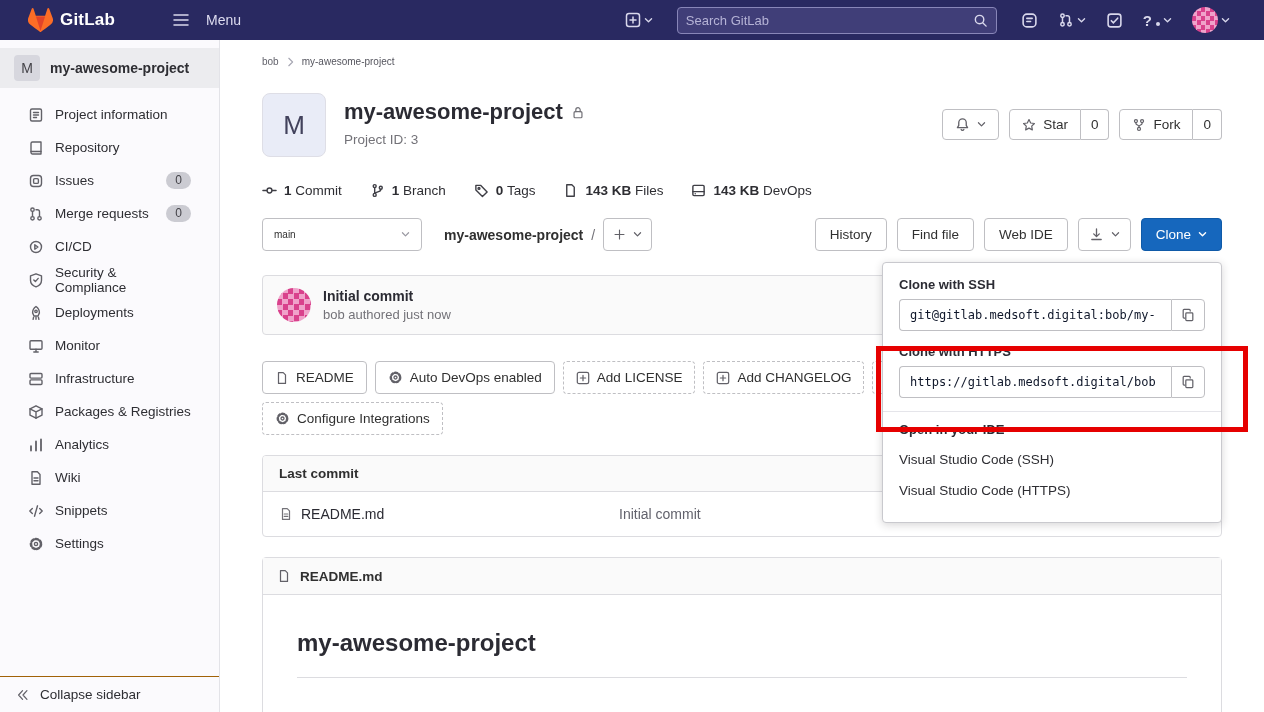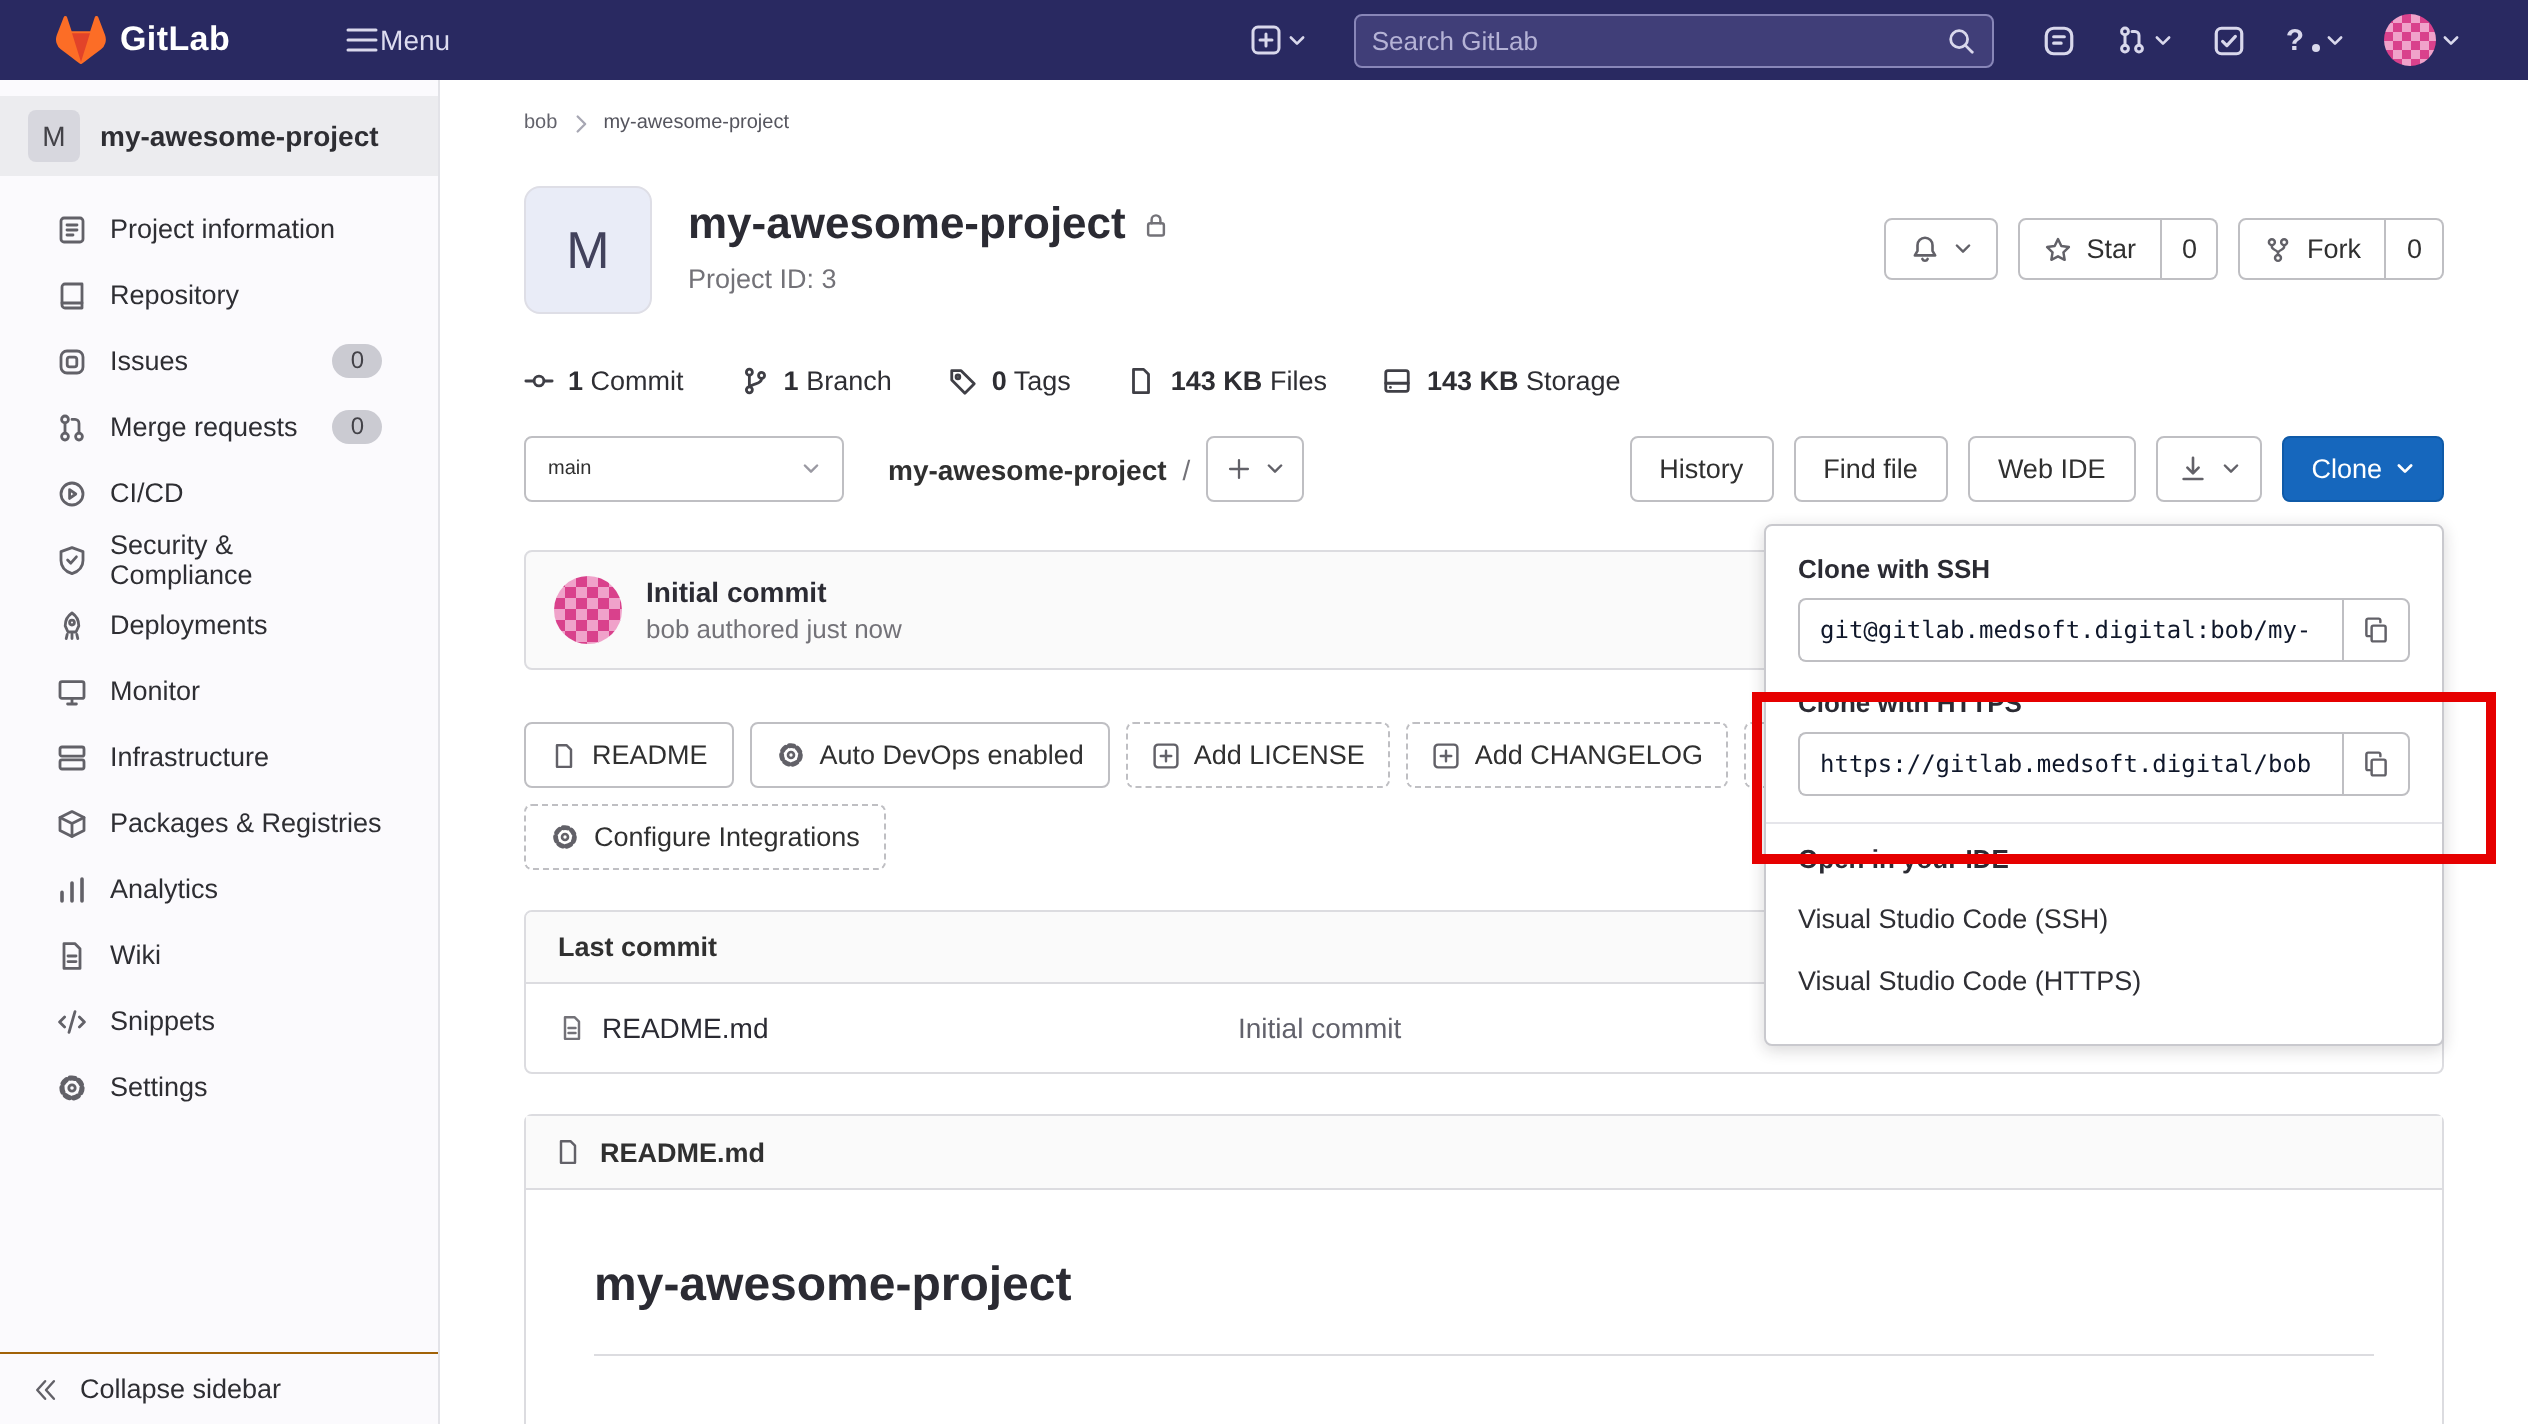--- a/index.html
+++ b/index.html
@@ -11,21 +11,21 @@
   .ic{fill:none;stroke:#626168;stroke-width:1.4;stroke-linecap:round;stroke-linejoin:round}
   .icw{fill:none;stroke:#d9d8ec;stroke-width:1.5;stroke-linecap:round;stroke-linejoin:round}
   .icd{fill:none;stroke:#3f3f46;stroke-width:1.5;stroke-linecap:round;stroke-linejoin:round}
   .icb{fill:none;stroke:#fff;stroke-width:1.6;stroke-linecap:round;stroke-linejoin:round}
 
   
   .navbar{position:absolute;top:0;left:0;right:0;height:40px;background:#292961;z-index:30;
           display:flex;align-items:center;padding:0 28px;gap:8px}
   .brand{display:flex;align-items:center;gap:7px}
   .brand-name{color:#fff;font-size:17px;font-weight:700;letter-spacing:.2px}
-  .menu-btn{display:flex;align-items:center;gap:1px;color:#dddcf0;font-size:14px;margin-left:42px;
+  .menu-btn{display:flex;align-items:center;gap:17px;color:#dddcf0;font-size:14px;margin-left:42px;
             padding:5px 8px;border-radius:4px}
   .nav-spacer{flex:1}
   .nav-iconbtn{display:flex;align-items:center;gap:3px;padding:5px 6px;border-radius:4px}
   .search-wrap{width:320px;height:27px;background:#403e78;border:1px solid #8886b8;border-radius:4px;
                display:flex;align-items:center;padding:0 8px;margin:0 10px}
   .search-wrap input{flex:1;background:transparent;border:none;outline:none;color:#e8e7f5;font-size:13px;
                      font-family:"Liberation Sans",sans-serif}
   .search-wrap input::placeholder{color:#b5b3d6}
   .help-q{color:#d9d8ec;font-size:15px;font-weight:700;line-height:1}
   .help-dot{width:4px;height:4px;border-radius:50%;background:#d9d8ec;margin:8px 0 0 1px}
@@ -485,21 +485,21 @@
         </span>
       <span><b>143 KB</b> <span>Files</span></span>
     </a>
     <a class="stat" data-interactable="true">
       <span data-interactable="false">
           <svg class="icd" width="15" height="15" viewBox="0 0 16 16">
             <rect x="2" y="2.5" width="12" height="11" rx="1.2"></rect>
             <path d="M2 9.2h12M4.5 11.4h.01"></path>
           </svg>
         </span>
-      <span><b>143 KB</b> <span>Storage</span></span>
+      <span><b>143 KB</b> <span>DevOps</span></span>
     </a>
   </div>
 
   <div class="controls" data-interactable="false">
     <div class="branch-sel" data-interactable="true">
       <span data-interactable="false">main</span>
       <span data-interactable="false">
         <svg class="ic" width="9" height="7" viewBox="0 0 10 8" style="stroke:#9a99a2">
             <path d="M1.5 2l3.5 3.5L8.5 2"></path>
           </svg>

